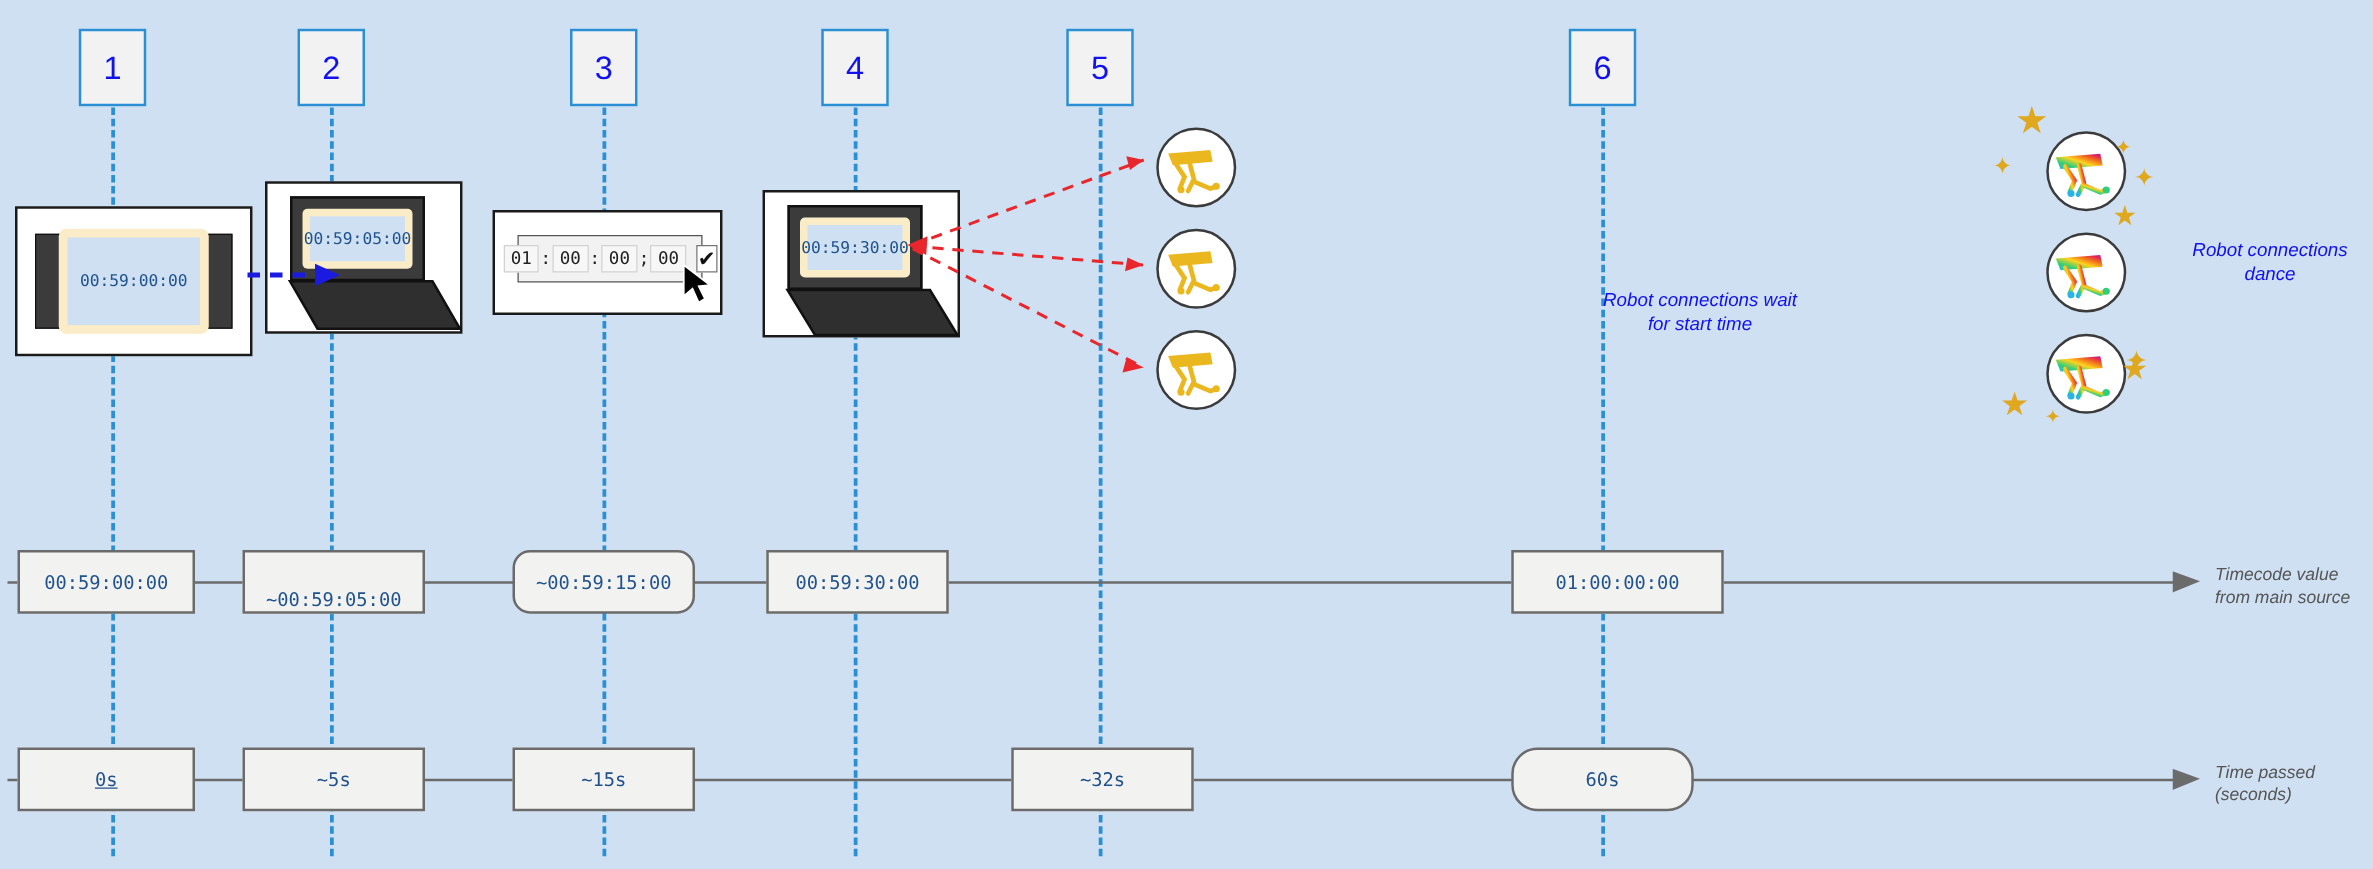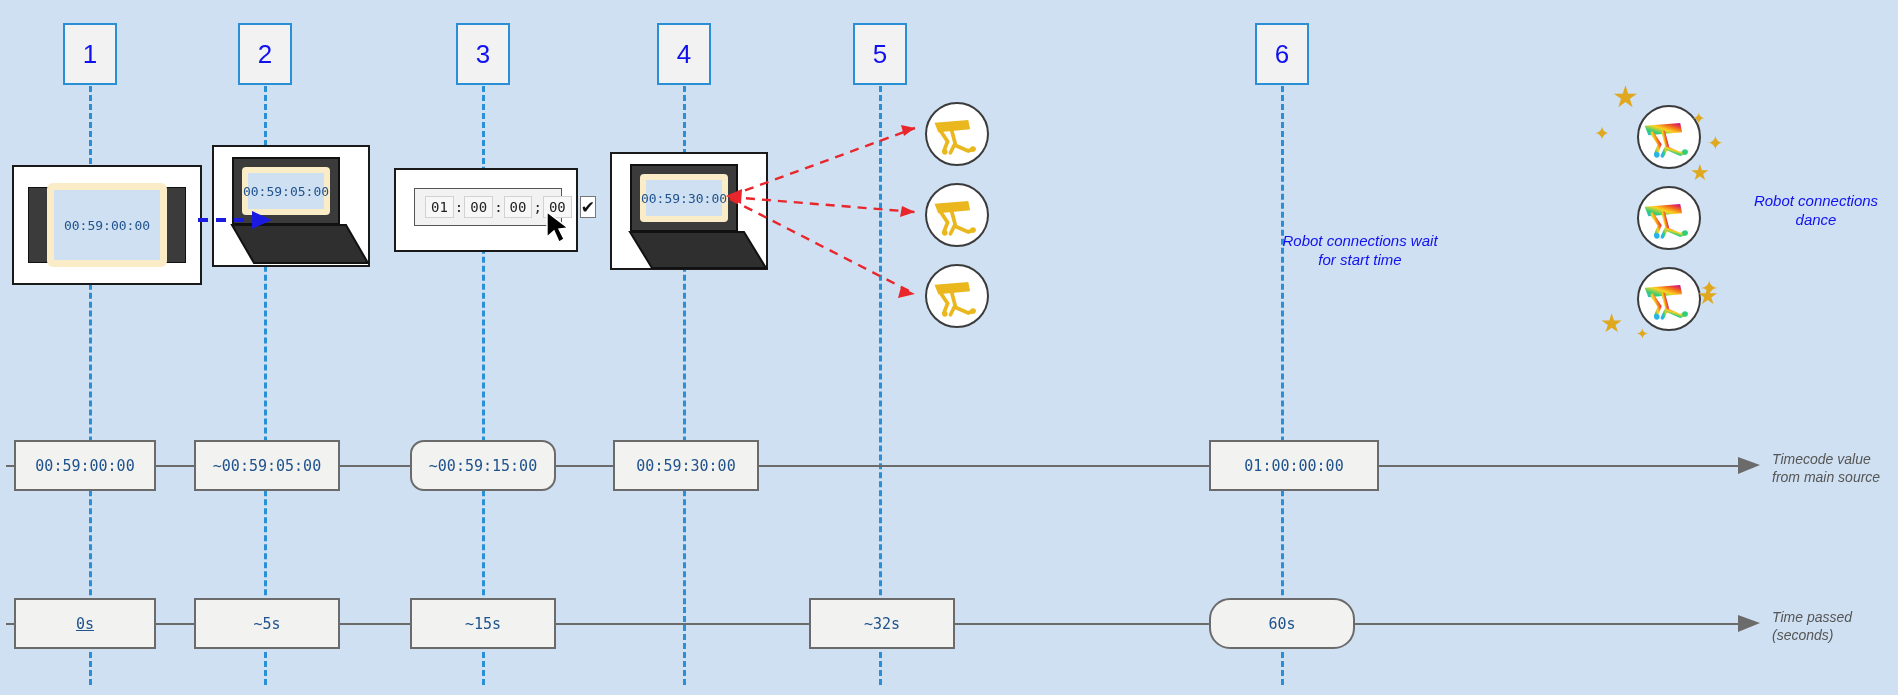--- a/index.html
+++ b/index.html
@@ -62,20 +62,21 @@
 
   
   .tc-widget{
     position:absolute;
     background:#f2f2f2;
     border:1px solid #555;
     box-sizing:border-box;
     display:flex;align-items:center;
     padding:0 10px;
     gap:0px;
+    justify-content:center;
   }
   .tc-field{
     font-family:"DejaVu Sans Mono", monospace;
     font-size:14px;color:#222;
     padding:2px 5px;
     background:#f7f7f7;
     border:1px solid #d2d2d2;
   }
   .tc-sep{font-family:"DejaVu Sans Mono", monospace;font-size:14px;color:#222;padding:0 1px;}
   .tc-ok{
@@ -332,21 +333,21 @@
   </div>
 
   <div class="tl-line" style="left:6px;top:465px;width:1740px;"></div>
   <svg class="arrowhead" style="left:1738px;top:455px;width:26px;height:22px;">
     <polygon points="0,2 22,10 0,19" fill="#6b6b6b"></polygon>
   </svg>
 
   <div class="tl-box" style="left:14px;top:440px;width:142px;height:51px;">
     <span>00:59:00:00</span>
   </div>
-  <div class="tl-box" style="left:194px;top:440px;width:146px;height:51px;">
+  <div class="tl-box" style="left:194px;top:440px;width:146px;height:51px;align-items:flex-end;">
     <span>~00:59:05:00</span>
   </div>
   <div class="tl-box" style="left:410px;top:440px;width:146px;height:51px;border-radius:14px;">
     <span>~00:59:15:00</span>
   </div>
   <div class="tl-box" style="left:613px;top:440px;width:146px;height:51px;">
     <span>00:59:30:00</span>
   </div>
   <div class="tl-box" style="left:1209px;top:440px;width:170px;height:51px;">
     <span>01:00:00:00</span>

